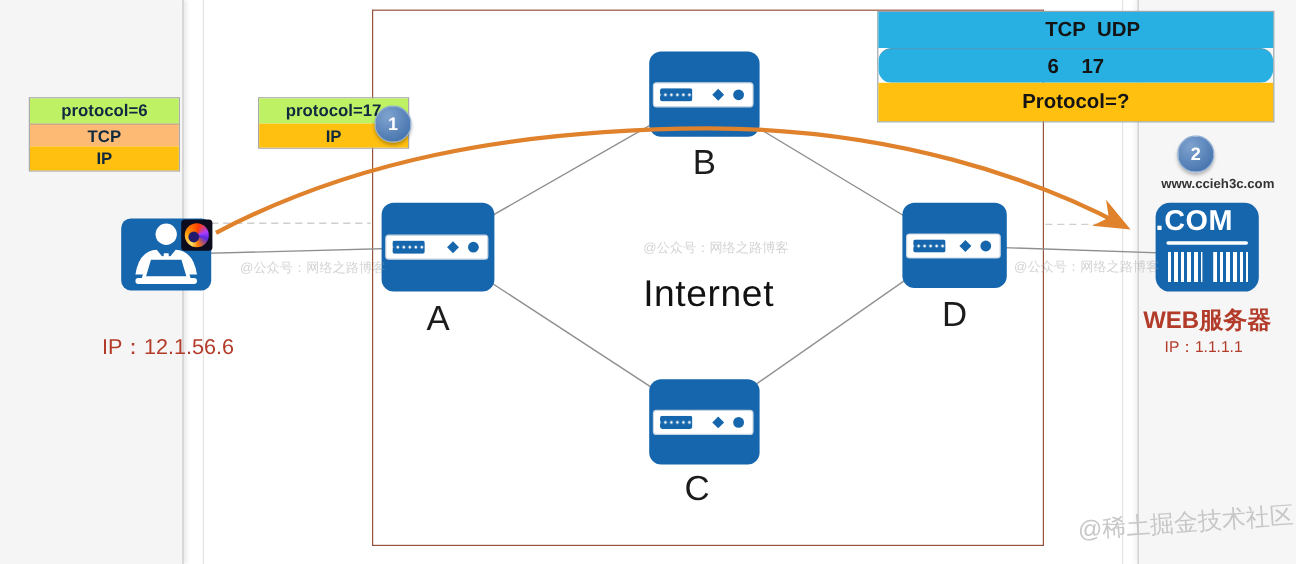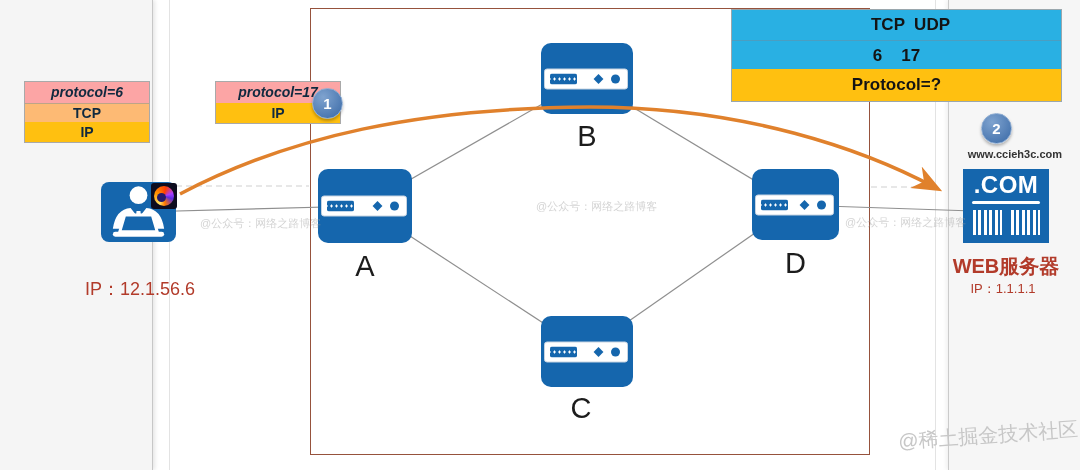--- a/index.html
+++ b/index.html
@@ -19,31 +19,31 @@
   
   .internet-box { position:absolute; left:310px; top:8px; width:560px; height:447px;
     border:1.5px solid #96523c; z-index:1; background:transparent; }
 
   svg.layer { position:absolute; left:0; top:0; width:1080px; height:470px; z-index:1; }
   svg.arrow-layer { z-index:5; pointer-events:none; }
 
   
   .ptable { position:absolute; width:126px; border:1px solid #a9a9a9; z-index:4;
     text-align:center; color:#10293f; font-weight:bold; font-size:14px; }
-  .ptable .r1 { height:21px; line-height:21px; background:#fca5a5;font-style:italic; }
+  .ptable .r1 { height:21px; line-height:21px; background:#bef264; }
   .ptable .r2 { height:19px; line-height:19px; background:#fdba74; border-top:1px solid rgba(110,140,160,.45); }
   .ptable .r3 { height:20px; line-height:20px; background:#ffc010; }
   #ptable1 { left:24px; top:81px; }
   #ptable2 { left:171px; top:81px;margin-left:44px; }
 
   
   .qtable { position:absolute; left:731px; top:9px; width:331px; border:1px solid #9aa7ad;
     text-align:center; color:#141414; font-weight:bold; font-size:17px; z-index:4; }
   .qtable .r1 { height:30px; line-height:30px; background:#29b0e3; white-space:pre;padding-left:28px; }
-  .qtable .r2 { height:29px; line-height:29px; background:#29b0e3; border-top:1px solid rgba(110,140,160,.5); white-space:pre; }
+  .qtable .r2 { height:29px; line-height:29px; background:#29b0e3; border-top:1px solid rgba(110,140,160,.5); white-space:pre;border-radius:11px; }
   .qtable .r3 { height:32px; line-height:32px; background:#ffc010; }
 
   
   .badge { position:absolute; width:31px; height:31px; border-radius:50%;
     background:radial-gradient(circle at 35% 28%, #7fa3cf, #4a77b0 75%);
     border:1px solid #8fadd2; box-shadow:0 2px 3px rgba(0,0,0,.28);
     color:#fff; font-weight:bold; font-size:15px; text-align:center; line-height:30px; z-index:6; }
   #badge1 { left:312px; top:88px; }
   #badge2 { left:981px; top:113px; }
 
@@ -73,21 +73,21 @@
   .red-label { position:absolute; color:#b23b2a; z-index:2; text-align:center; }
   #visitor-name { left:75px; top:251px; width:130px; font-size:20px; font-weight:600; }
   #visitor-ip  { left:55px; top:277px; width:170px; font-size:18px; }
   #server-name { left:950px; top:253px; width:112px; font-size:20px; font-weight:600; }
   #server-ip   { left:948px; top:280px; width:110px; font-size:13px; }
 
   
   .site-url { position:absolute; left:950px; top:148px; width:112px; text-align:right;
     font-size:11px; font-weight:600; color:#333; z-index:2; }
   .com-icon { position:absolute; left:963px; top:169px; width:86px; height:74px;
-    background:#1566ad; border-radius:0; z-index:2; text-align:center; }
+    background:#1566ad; border-radius:12px; z-index:2; }
   .com-text { color:#fff; font-weight:bold; font-size:24px; letter-spacing:.5px; line-height:32px; }
   .com-rule { margin:0 9px; height:3px; background:#fff; border-radius:2px; }
   .barcode-row { display:flex; justify-content:center; gap:9px; margin-top:6px; }
   .barcode { width:29px; height:25px;
     background:repeating-linear-gradient(90deg, #ffffff 0 3px, rgba(0,0,0,0) 3px 5.5px); }
 
   .internet-label { position:absolute; left:508px; top:227px; width:165px; text-align:center;
     font-size:31px; color:#111; z-index:2; letter-spacing:.5px; }
 
   
@@ -187,20 +187,21 @@
   <div class="router" style="left:752px; top:169px; width:87px; height:71px;">
     <div class="router-bar">
       <span class="ports"></span>
       <span class="bar-spacer"></span>
       <span class="diamond"></span>
       <span class="bdot"></span>
     </div>
   </div>
   <div class="router-label" style="left:752px; top:247px; width:87px;">D</div>
 
+  <div class="internet-label">Internet</div>
 
   <div class="site-url">www.ccieh3c.com</div>
   <div class="com-icon">
     <div class="com-text">.COM</div>
     <div class="com-rule"></div>
     <div class="barcode-row">
       <div class="barcode"></div>
       <div class="barcode"></div>
     </div>
   </div>

